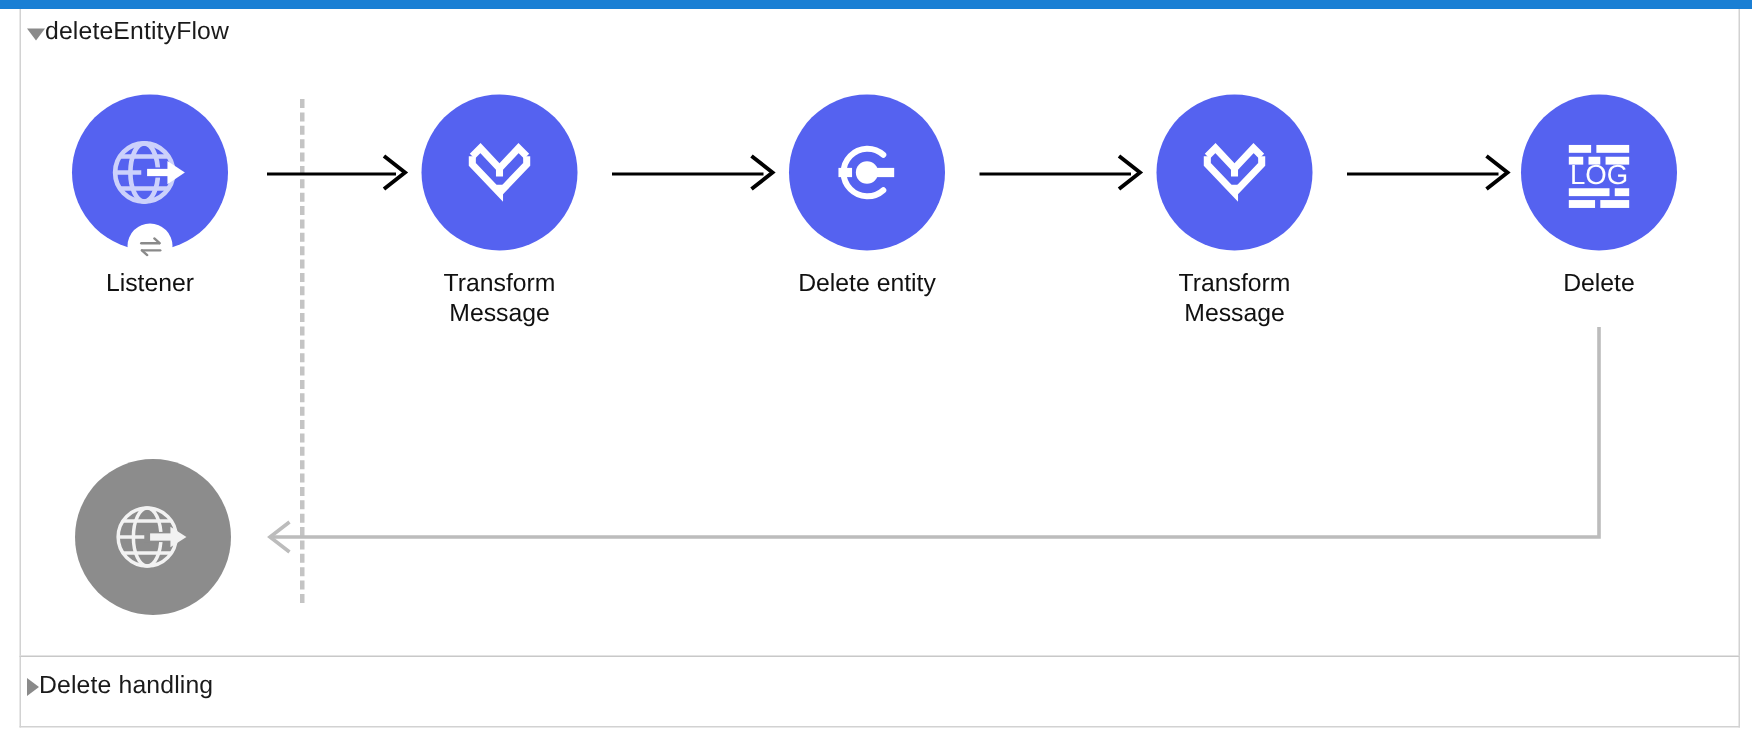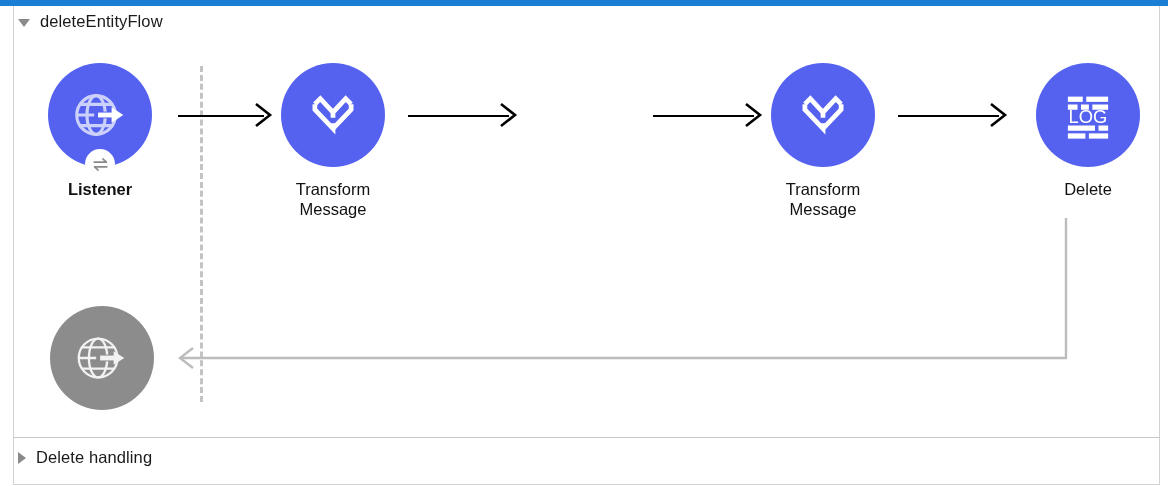--- a/index.html
+++ b/index.html
@@ -45,21 +45,20 @@
     height: 48px;
     border: 1px solid #d2d2d2;
     border-top: 1px solid #c8c8c8;
     box-sizing: border-box;
   }
   
   .flow-header {
     position: absolute;
     display: flex;
     align-items: center;
-    gap: 10px;
     white-space: nowrap;
   }
   #flow-header { left: 18px; top: 12px; }
   #error-header { left: 18px; top: 448px; }
   .caret {
     width: 0; height: 0;
     flex: 0 0 auto;
   }
   .caret-down {
     border-left: 6px solid transparent;
@@ -163,21 +162,21 @@
 
   <div class="arrow-line" style="left:653px; top:115px; width:101px;"></div>
 
   <div class="arrow-line" style="left:898px; top:115px; width:101px;"></div>
 
   <svg class="ret-svg" width="1168" height="486">
     <path d="M1066,218 L1066,358 L182,358" fill="none" stroke="#bcbcbc" stroke-width="2.4"></path>
     <polyline points="193,348 180,358 193,368" fill="none" stroke="#bcbcbc" stroke-width="2.4"></polyline>
   </svg>
 
-  <div class="node" style="left:48px; top:63px;font-weight:bold;">
+  <div class="node" style="left:48px; top:63px;">
     <div class="node-circle">
       <svg width="62" height="62" viewBox="0 0 64 64">
         <g fill="none" stroke="#ccd1fb" stroke-width="3.2">
           <circle cx="28" cy="32" r="20"></circle>
           <ellipse cx="28" cy="32" rx="9.5" ry="20"></ellipse>
           <line x1="8" y1="32" x2="48" y2="32"></line>
           <path d="M11 21 H45"></path>
           <path d="M11 43 H45"></path>
         </g>
         <rect x="26" y="28.5" width="24" height="7" fill="#5562f0"></rect>
@@ -208,37 +207,48 @@
           <polyline points="12,20 18,14 32,29"></polyline>
           <polyline points="52,20 52,26 32,47"></polyline>
           <polyline points="52,20 46,14 32,29 32,35"></polyline>
         </g>
       </svg>
     </div>
     <div class="node-label">Transform
 Message</div>
   </div>
 
+  <div class="node" style="left:526px; top:63px;">
+    <div class="node-circle">
+      <svg width="58" height="58" viewBox="0 0 64 64">
+        <path d="M44 19 A17.5 17.5 0 1 0 44 45" fill="none" stroke="#ffffff" stroke-width="4.4" stroke-linecap="round"></path>
+        <circle cx="32" cy="32" r="8.2" fill="#ffffff"></circle>
+        <rect x="11" y="28.6" width="10" height="6.8" fill="#ffffff"></rect>
+        <rect x="34" y="28.6" width="18" height="6.8" fill="#ffffff"></rect>
+      </svg>
+    </div>
+    <div class="node-label">Delete entity</div>
+  </div>
 
   <div class="node" style="left:771px; top:63px;">
     <div class="node-circle">
       <svg width="58" height="58" viewBox="0 0 64 64">
         <g fill="none" stroke="#ffffff" stroke-width="5.2" stroke-linejoin="miter">
           <polyline points="12,20 12,26 32,47 32,41"></polyline>
           <polyline points="12,20 18,14 32,29"></polyline>
           <polyline points="52,20 52,26 32,47"></polyline>
           <polyline points="52,20 46,14 32,29 32,35"></polyline>
         </g>
       </svg>
     </div>
     <div class="node-label">Transform
 Message</div>
   </div>
 
-  <div class="node" style="left:1036px; top:63px;">
+  <div class="node" style="left:1014px; top:63px;">
     <div class="node-circle">
       <svg width="56" height="56" viewBox="0 0 64 64">
         <g fill="#ffffff">
           <rect x="9" y="11" width="17" height="6"></rect>
           <rect x="30" y="11" width="25" height="6"></rect>
           <rect x="9" y="20" width="11" height="6"></rect>
           <rect x="24" y="20" width="9" height="6"></rect>
           <rect x="37" y="20" width="18" height="6"></rect>
           <rect x="9" y="44" width="31" height="6"></rect>
           <rect x="44" y="44" width="11" height="6"></rect>

